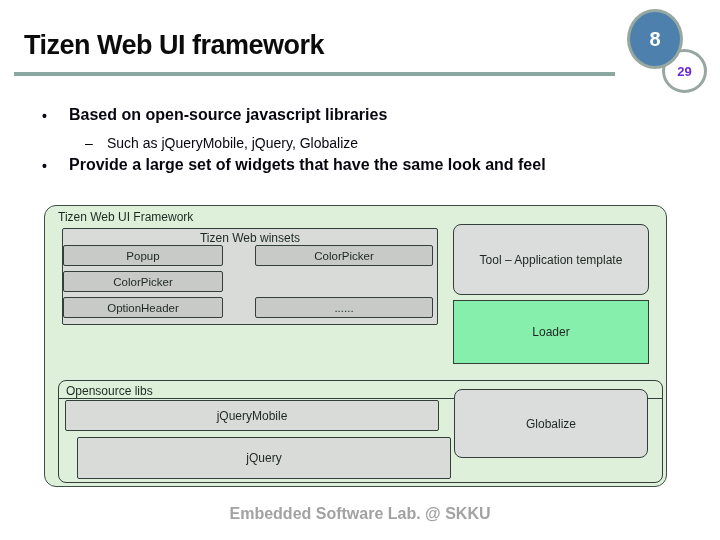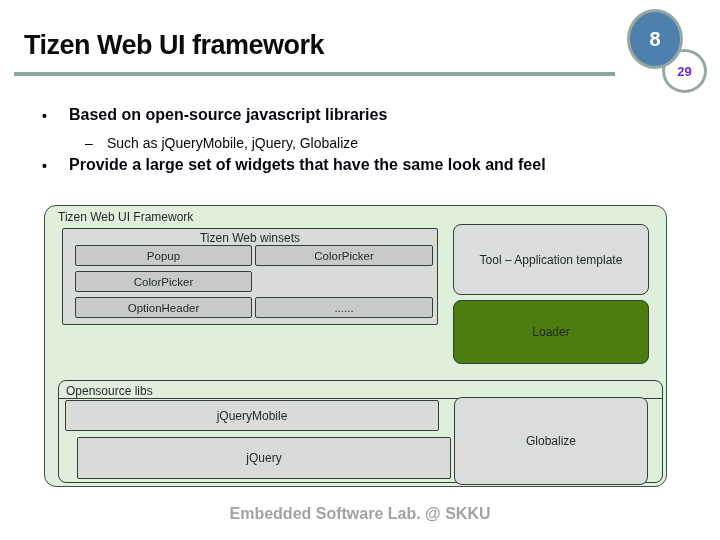--- a/index.html
+++ b/index.html
@@ -64,42 +64,42 @@
   .winsets-label {
     position: absolute; left: 0; top: 2px; width: 100%;
     text-align: center; font-size: 12px;
   }
   .cell {
     position: absolute; height: 21px; background: #c7cac7;
     border: 1px solid #333f3a; border-radius: 2px;
     display: flex; align-items: center; justify-content: center;
     font-size: 11.5px;
   }
-  .cell.colL { left: 12px;   width: 177px; }
+  .cell.colL { left: 0;   width: 160px; }
   .cell.colR { left: 192px; width: 178px; }
   .cell.row0 { top: 16px; }
   .cell.row1 { top: 42px; }
   .cell.row2 { top: 68px; }
 
   .themes { left: 17px; top: 126px; width: 376px; height: 32px; border-radius: 2px; }
   .tool   { left: 408px; top: 18px;  width: 196px; height: 71px; border-radius: 8px; background: #dadddb; }
-  .loader { left: 408px; top: 94px;  width: 196px; height: 64px; border-radius: 8px; background: #4d7c0f; }
+  .loader { left: 408px; top: 94px;  width: 196px; height: 64px; border-radius: 0; background: #86efac; }
 
   .opensource {
     position: absolute; left: 13px; top: 174px; width: 605px; height: 103px;
     border: 1px solid #333f3a; border-radius: 8px; background: transparent;
   }
   .os-label { position: absolute; left: 7px; top: 3px; font-size: 12px; }
   .os-divider {
     position: absolute; left: 0; top: 17px; width: 100%; height: 1px;
     background: #333f3a;
   }
   .jqm  { left: 6px;   top: 19px; width: 374px; height: 31px; border-radius: 2px; }
   .jq   { left: 6px;   top: 56px; width: 374px; height: 42px; border-radius: 2px; margin-left: 12px; }
-  .glob { left: 395px; top: 16px; width: 194px; height: 88px; border-radius: 8px; background: #dadddb; }
+  .glob { left: 395px; top: 8px; width: 194px; height: 69px; border-radius: 8px; background: #dadddb; }
 
   
   .footer {
     position: absolute; left: 0; top: 505px; width: 100%;
     text-align: center; font-size: 16px; font-weight: 700; color: #a2a2a2;
   }
 </style>
 </head>
 <body>
 

